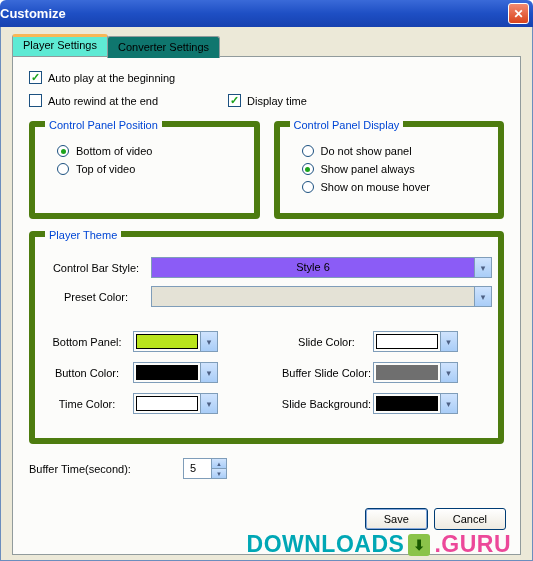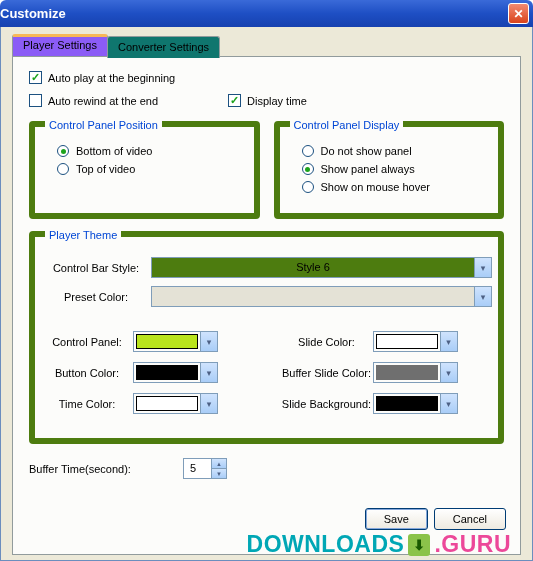--- a/index.html
+++ b/index.html
@@ -56,21 +56,21 @@
   padding: 4px 10px 5px;
   border-radius: 3px 3px 0 0;
   margin-right: -1px;
   cursor: pointer;
   position: relative;
 }
 .tab.active {
   border-top: 3px solid #f7b757;
   padding-top: 2px;
   z-index: 3;
-  background: #8b5cf6;
+  background: #5eead4;
   top: 0;
 }
 .tab.inactive { background: #0f766e; top: 2px; }
 .tab-panel {
   position: absolute;
   top: 29px; left: 11px; right: 11px; bottom: 5px;
   background: #fcfcfa;
   border: 1px solid #919b9c;
   padding: 14px 16px;
 }
@@ -129,21 +129,21 @@
 .group .row { margin: 6px 0 6px 16px; }
 .theme-group .theme-row {
   display: flex;
   align-items: center;
   margin: 8px 0;
 }
 .theme-label { width: 110px; }
 .combo {
   display: flex;
   border: 1px solid #7f9db9;
-  background: #4d7c0f;
+  background: #8b5cf6;
   height: 21px;
 }
 .combo-field { flex: 1; padding: 3px 6px; }
 .combo-btn {
   width: 17px;
   background: linear-gradient(#cfe3fd, #a9cdf7);
   border-left: 1px solid #7f9db9;
   display: flex;
   align-items: center;
   justify-content: center;
@@ -291,21 +291,21 @@
         <span class="theme-label">Preset Color:</span>
         <div class="combo wide" style="background:#e4e2d6;">
           <span class="combo-field"></span>
           <span class="combo-btn"></span>
         </div>
       </div>
 
       <div class="color-grid">
         <div class="color-col">
           <div class="color-row">
-            <span class="color-label">Control Panel:</span>
+            <span class="color-label">Bottom Panel:</span>
             <div class="color-combo">
               <span class="swatch" style="background:#b9e41d;border:1px solid #000;"></span>
               <span class="combo-btn"></span>
             </div>
           </div>
           <div class="color-row">
             <span class="color-label">Button Color:</span>
             <div class="color-combo">
               <span class="swatch" style="background:#000;"></span>
               <span class="combo-btn"></span>

